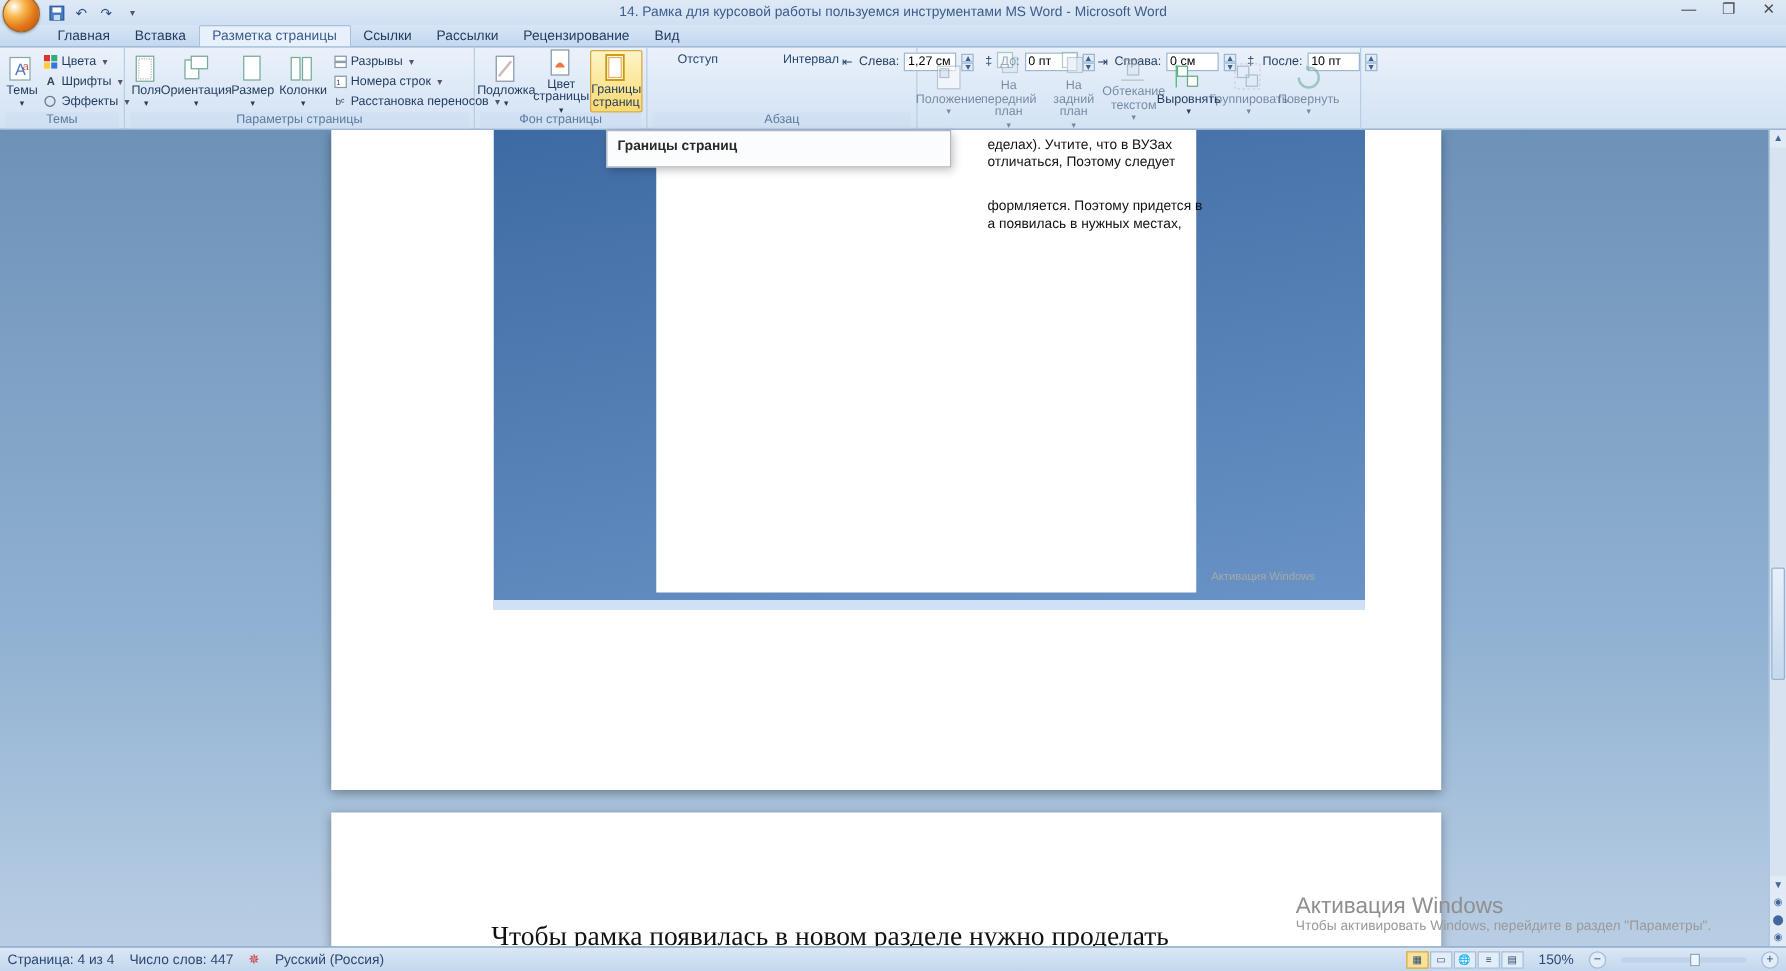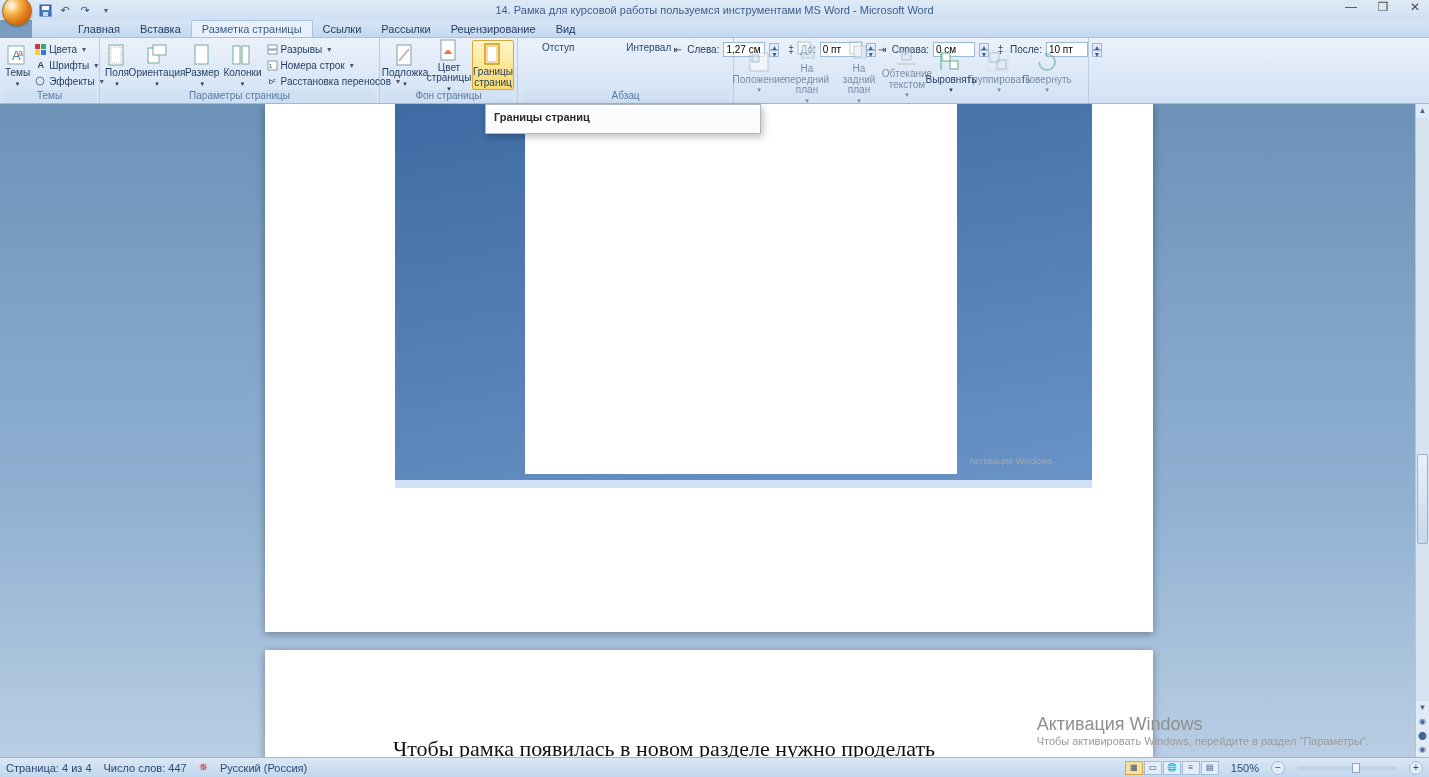--- a/index.html
+++ b/index.html
@@ -8,21 +8,21 @@
 .titlebar { height:20px; background:linear-gradient(#dfe9f5,#cfe0f4); display:flex; align-items:center; position:relative; font-size:11px; }
 .office-btn { width:30px; height:30px; position:absolute; left:2px; top:-4px; z-index:20;
   background:radial-gradient(circle at 30% 30%,#fff,#f7b74a 30%,#e2781a 60%,#b3490b);
   border-radius:50%; border:1px solid #9b6a2f; box-shadow:0 1px 2px rgba(0,0,0,.3); }
 .qat { margin-left:36px; display:flex; gap:2px; align-items:center; }
 .qat-btn { width:18px; height:18px; display:flex; align-items:center; justify-content:center; font-size:11px; color:#2b4f83; }
 .title-txt { position:absolute; left:50%; transform:translateX(-50%); color:#3c5d8a; font-size:11px; }
 .win-ctrls { position:absolute; right:4px; top:0; display:flex; gap:12px; font-size:12px; color:#4a4a4a; }
 .win-ctrls span { width:20px; text-align:center; cursor:default; }
 
-.tabs { height:18px; background:linear-gradient(#d7e5f5,#c3d8ef); display:flex; align-items:flex-end; padding-left:36px; font-size:11px; border-bottom:1px solid #a9c1dc;margin-left:32px; }
+.tabs { height:18px; background:linear-gradient(#d7e5f5,#c3d8ef); display:flex; align-items:flex-end; padding-left:36px; font-size:11px; border-bottom:1px solid #a9c1dc; }
 .tab { padding:2px 10px; color:#1f3a5f; cursor:default; }
 .tab.active { background:#e8f0fb; border:1px solid #a9c1dc; border-bottom:none; border-radius:2px 2px 0 0; color:#3a5b89; }
 
 .ribbon { height:66px; background:linear-gradient(#eaf1fa,#d3e2f4); display:flex; border-bottom:1px solid #9db7d4; font-size:10px; color:#264871; }
 .rgroup { border-right:1px solid #b8cee6; display:flex; flex-direction:column; justify-content:space-between; position:relative; padding:2px 4px 0; }
 .rgroup-body { flex:1; display:flex; align-items:center; gap:2px; }
 .rgroup-label { height:13px; font-size:10px; color:#5a7aa0; text-align:center; background:rgba(200,220,240,.4); position:relative; }
 
 .big-btn { display:flex; flex-direction:column; align-items:center; justify-content:center; width:50px; height:50px; gap:1px; padding:1px; cursor:default; font-size:10px; color:#1f3a5f; line-height:1.05; text-align:center; }
 .big-btn.narrow { width:42px; }
@@ -391,20 +391,27 @@
     </div>
   </div>
 
   <div style="flex:1;border-right:none"></div>
 </div>
 
 <div class="doc-area">
   <div class="page page1">
     <div class="embedded">
       <div class="emb-white"></div>
+      <div class="emb-text">
+        <div>еделах). Учтите, что в ВУЗах</div>
+        <div>отличаться, Поэтому следует</div>
+        <div style="height:20px"></div>
+        <div>формляется. Поэтому придется в</div>
+        <div>а появилась в нужных местах,</div>
+      </div>
       <div class="emb-wm">Активация Windows</div>
       <div class="emb-status"></div>
     </div>
   </div>
   <div class="page page2">
     <div class="page2-text">Чтобы рамка появилась в новом разделе нужно проделать следующие операции:</div>
 
   </div>
 </div>
 

